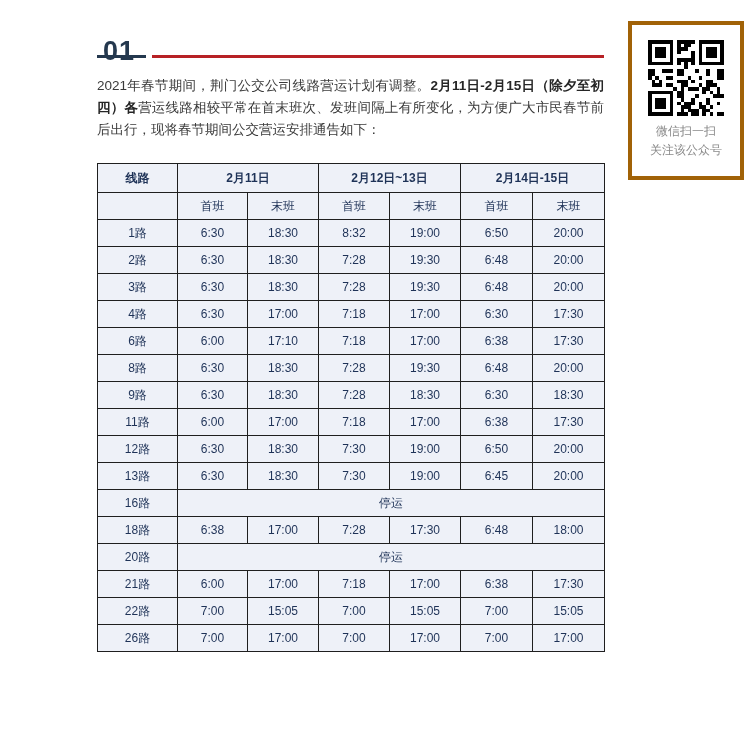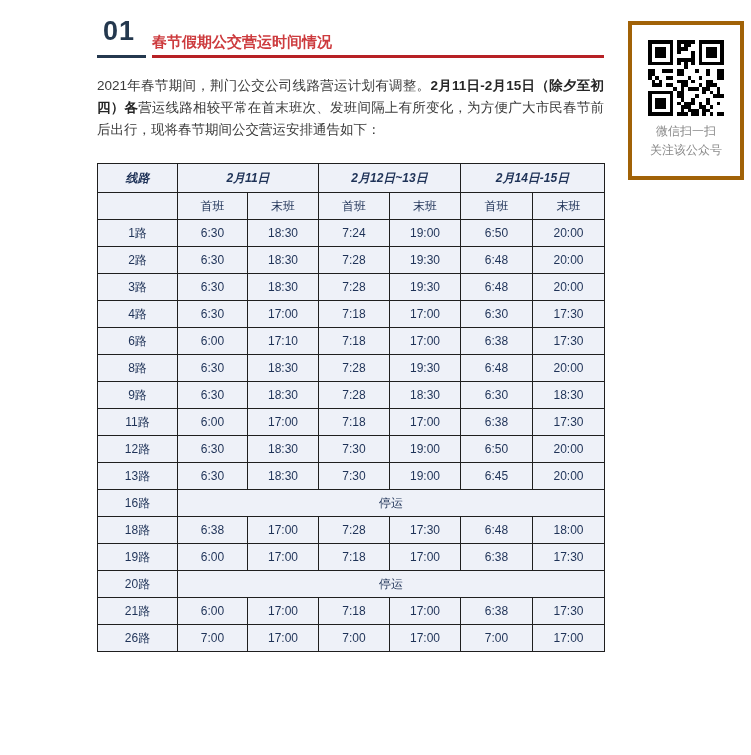--- a/index.html
+++ b/index.html
@@ -3,21 +3,21 @@
 <meta charset="utf-8">
 <style>
   * { margin:0; padding:0; box-sizing:border-box; }
   html,body { background:#ffffff; }
   .page {
     position:relative; width:751px; height:755px; overflow:hidden;
     background:#ffffff; font-family:"Liberation Sans","DejaVu Sans",sans-serif;
   }
   
   .sec-num {
-    position:absolute; left:103px; top:16px;
+    position:absolute; left:103px; top:36px;
     font-size:27px; font-weight:bold; color:#24384e; letter-spacing:1px;
   }
   .num-underline { position:absolute; left:97px; top:55px; width:49px; height:3px; background:#24384e; }
   .sec-title {
     position:absolute; left:152px; top:33px;
     font-size:15px; font-weight:bold; color:#cd3b3e;
   }
   .red-rule { position:absolute; left:152px; top:55px; width:452px; height:3px; background:#b72125; }
   
   .intro {
@@ -28,40 +28,39 @@
   
   table.schedule {
     position:absolute; left:97px; top:163px; width:507px;
     border-collapse:collapse; table-layout:fixed;
   }
   table.schedule th, table.schedule td {
     border:1px solid #1f1f1f; background:#eef1f8;
     text-align:center; vertical-align:middle;
     color:#1e3257; font-size:12px; padding:0;
   }
-  table.schedule thead tr.r1 th { height:29px; font-weight:bold;font-style:italic; }
+  table.schedule thead tr.r1 th { height:29px; font-weight:bold; }
   table.schedule thead tr.r2 th { height:27px; font-weight:normal; }
   table.schedule tbody td { height:27px; }
   table.schedule tbody td.route { }
   
   .qr-box {
     position:absolute; left:628px; top:21px; width:116px; height:159px;
     border:4px solid #a16207; background:#ffffff; text-align:center;
   }
   .qr-code { margin:15px auto 6px auto; width:76px; height:76px; display:block; }
   .qr-caption { font-size:12px; color:#8a8a8a; line-height:19px; }
 </style>
 </head>
 <body>
 
 <div class="page">
 
   <span class="sec-num">01</span>
   <div class="num-underline"></div>
-  <span class="sec-title">春节假期公交营运时间情况</span>
   <div class="red-rule"></div>
 
   <p class="intro"><span>2021年春节期间，荆门公交公司线路营运计划有调整。</span><b>2月11日-2月15日（除夕至初四）各</b><span>营运线路相较平常在首末班次、发班间隔上有所变化，为方便广大市民春节前后出行，现将春节期间公交营运安排通告如下：</span></p>
 
   <table class="schedule">
     <colgroup>
       <col style="width:80px">
         <col style="width:70px">
         <col style="width:71px">
       <col style="width:71px">
@@ -84,21 +83,21 @@
         <th>末班</th>
         <th>首班</th>
         <th>末班</th>
       </tr>
     </thead>
     <tbody>
         <tr>
           <td class="route">1路</td>
           <td>6:30</td>
           <td>18:30</td>
-          <td>7:24</td>
+          <td>8:32</td>
           <td>19:00</td>
           <td>6:50</td>
           <td>20:00</td>
         </tr>
         <tr>
           <td class="route">2路</td>
           <td>6:30</td>
           <td>18:30</td>
           <td>7:28</td>
           <td>19:30</td>
@@ -184,40 +183,40 @@
         <tr>
           <td class="route">18路</td>
           <td>6:38</td>
           <td>17:00</td>
           <td>7:28</td>
           <td>17:30</td>
           <td>6:48</td>
           <td>18:00</td>
         </tr>
         <tr>
-          <td class="route">19路</td>
+          <td class="route">20路</td>
+          <td colspan="6">停运</td>
+        </tr>
+        <tr>
+          <td class="route">21路</td>
           <td>6:00</td>
           <td>17:00</td>
           <td>7:18</td>
           <td>17:00</td>
           <td>6:38</td>
           <td>17:30</td>
         </tr>
         <tr>
-          <td class="route">20路</td>
-          <td colspan="6">停运</td>
-        </tr>
-        <tr>
-          <td class="route">21路</td>
-          <td>6:00</td>
-          <td>17:00</td>
-          <td>7:18</td>
-          <td>17:00</td>
-          <td>6:38</td>
-          <td>17:30</td>
+          <td class="route">22路</td>
+          <td>7:00</td>
+          <td>15:05</td>
+          <td>7:00</td>
+          <td>15:05</td>
+          <td>7:00</td>
+          <td>15:05</td>
         </tr>
         <tr>
           <td class="route">26路</td>
           <td>7:00</td>
           <td>17:00</td>
           <td>7:00</td>
           <td>17:00</td>
           <td>7:00</td>
           <td>17:00</td>
         </tr>

